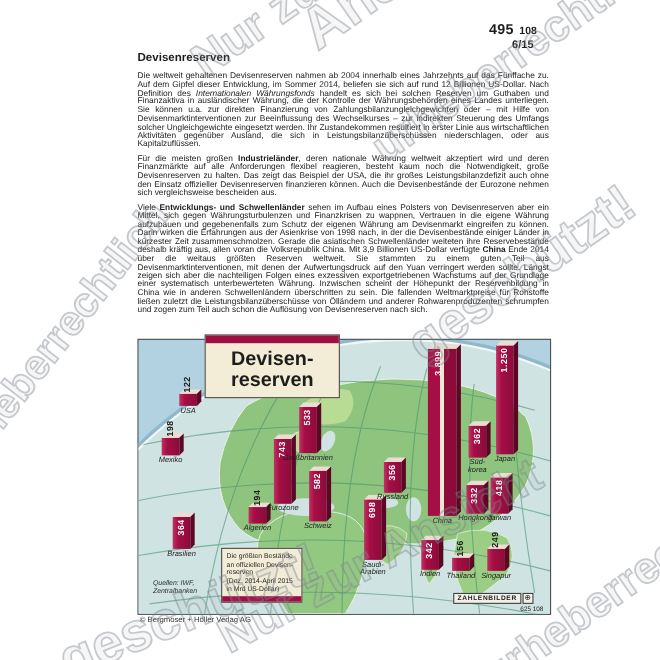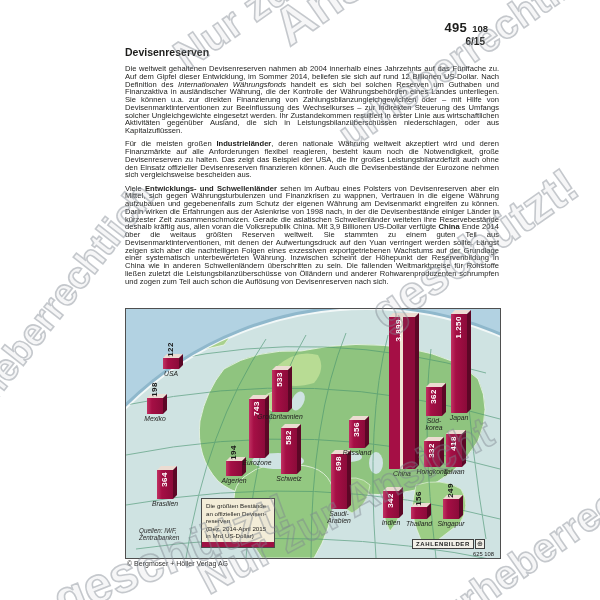--- a/index.html
+++ b/index.html
@@ -167,20 +167,24 @@
         <div class="bar-num num-in" style="left: 260px; top: 184px;">342</div>
         <div class="bar-label" style="left: 265px; top: 210px;">Indien</div>
         <div class="bar3d" style="left: 285px; top: 198px; width: 16px; height: 12px;"></div>
         <div class="bar-num num-out" style="left: 288px; bottom: 52px;">156</div>
         <div class="bar-label" style="left: 293px; top: 211px;">Thailand</div>
         <div class="bar3d" style="left: 317px; top: 190px; width: 16px; height: 20px;"></div>
         <div class="bar-num num-out" style="left: 320px; bottom: 60px;">249</div>
         <div class="bar-label" style="left: 325px; top: 211px;">Singapur</div>
       </div>
 
+    <div class="chart-title-box">
+      <div class="ctb-bar"></div>
+      <div class="ctb-text"><span>Devisen-</span><br><span>reserven</span></div>
+    </div>
 
     <div class="legend-box">
       <div class="legend-text">Die größten Bestände
 an offiziellen Devisen-
 reserven
 (Dez. 2014-April 2015
 in Mrd US-Dollar)</div>
       <div class="legend-bar"></div>
     </div>
 

